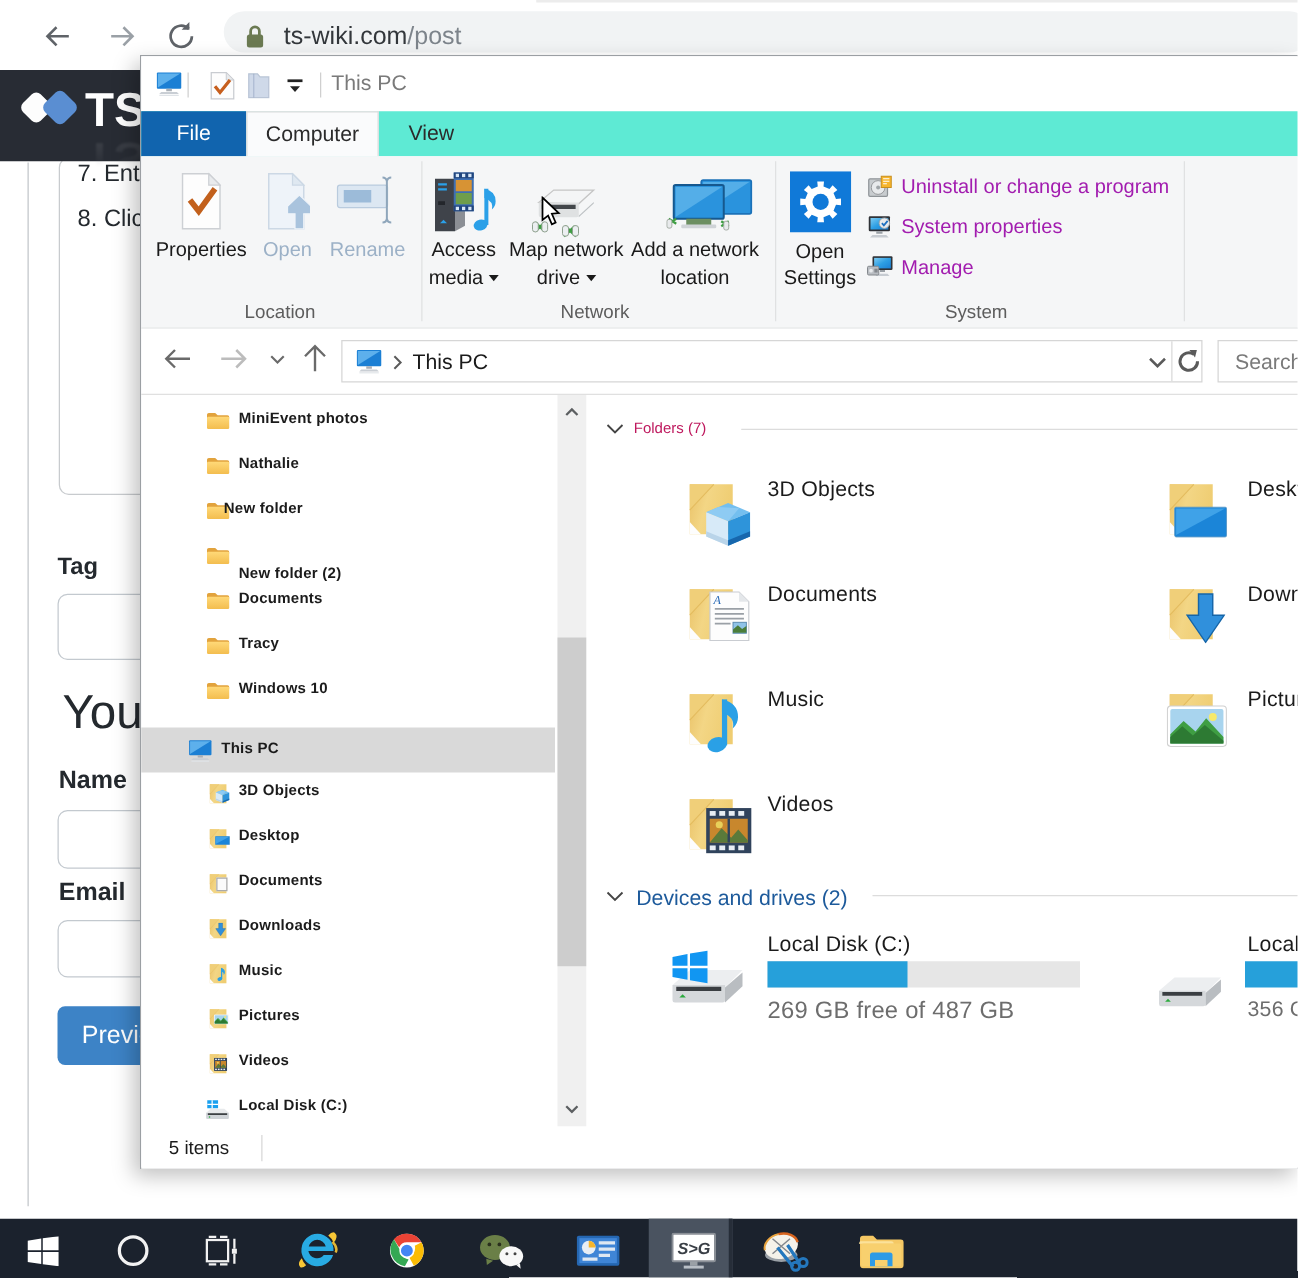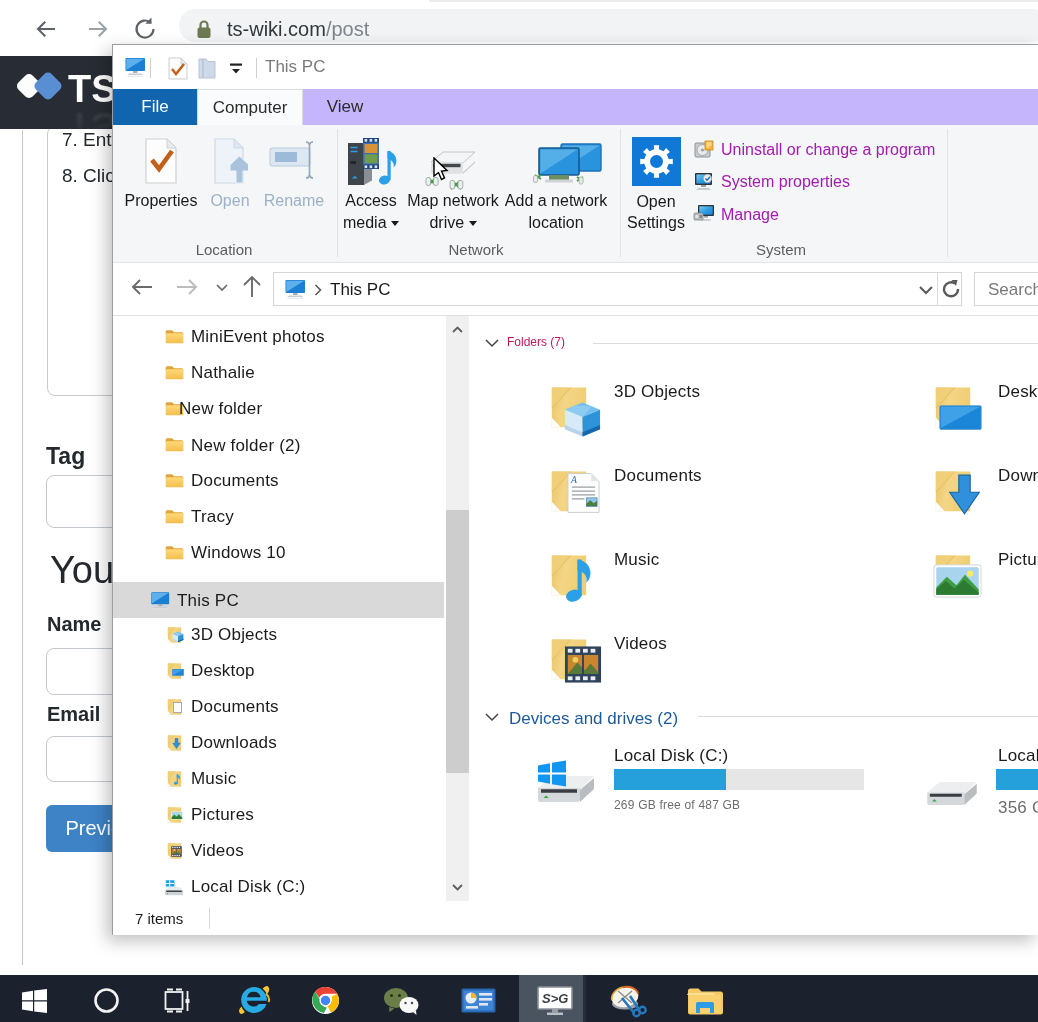--- a/index.html
+++ b/index.html
@@ -4,21 +4,21 @@
 <style>
 * { margin:0; padding:0; box-sizing:border-box; }
 html,body { width:1038px; height:1022px; overflow:hidden; background:#fff;
   font-family:"Liberation Sans", sans-serif; }
 .abs { position:absolute; }
 #stage { position:relative; width:1038px; height:1022px; overflow:hidden; }
 .rlab { font-size:16px; color:#1a1a1a; text-align:center; line-height:1.2; white-space:nowrap; }
 .rgrp { font-size:15px; color:#5d5d5d; text-align:center; white-space:nowrap; }
 .rsys { font-size:16px; color:#a21caf; white-space:nowrap; }
 .tri { display:inline-block; width:0; height:0; border-left:4px solid transparent; border-right:4px solid transparent; border-top:5px solid #1a1a1a; vertical-align:2px; }
-.nav-item { position:absolute; font-size:17px; color:#1b1b1b; white-space:nowrap; letter-spacing:0.2px; }
+.nav-item { position:absolute; font-size:12px; color:#1b1b1b; white-space:nowrap; letter-spacing:0.2px;font-weight:bold; }
 .tile-label { position:absolute; font-size:17px; color:#1b1b1b; white-space:nowrap; letter-spacing:0.2px; }
 </style>
 </head>
 <body>
 <div id="stage">
 
 <svg width="0" height="0" style="position:absolute">
 <defs>
 <linearGradient id="gF" x1="0" y1="0" x2="0" y2="1">
   <stop offset="0" stop-color="#ffd978"></stop>
@@ -167,21 +167,21 @@
 
   <div class="abs" style="left:22px;top:86px;width:1px;height:835px;background:#c2c6ca;"></div>
 
   <div class="abs" style="left:0;top:12px;width:223px;height:73px;background:#282c34;">
     <div class="abs" style="left:19px;top:20px;width:20px;height:20px;background:#fdfdfd;border-radius:5px;transform:rotate(45deg);"></div>
     <div class="abs" style="left:37px;top:19px;width:22px;height:22px;background:#5a8ed2;border-radius:5px;transform:rotate(45deg);"></div>
     <div class="abs" style="left:68px;top:12px;font-size:38px;font-weight:bold;color:#fff;">TS-Wiki</div>
     <div class="abs" style="left:68px;top:48px;font-size:38px;font-weight:bold;color:#85888d;transform:scaleY(-1);opacity:.18;filter:blur(1px);-webkit-mask-image:linear-gradient(to top,black 30%,transparent 70%);mask-image:linear-gradient(to top,black 30%,transparent 70%);">TS-Wiki</div>
   </div>
 
-  <div class="abs" style="left:46px;top:399px;font-size:23px;font-weight:bold;color:#24292e;">Tag</div>
+  <div class="abs" style="left:46px;top:399px;font-size:19px;font-weight:bold;color:#24292e;">Tag</div>
   <div class="abs" style="left:46px;top:431px;width:260px;height:53px;border:1px solid #c3c9cf;border-radius:8px;background:#fff;"></div>
 
   <div class="abs" style="left:50px;top:505px;font-size:38px;color:#24292e;">Your comment</div>
   <div class="abs" style="left:47px;top:569px;font-size:20px;font-weight:bold;color:#24292e;">Name</div>
   <div class="abs" style="left:46px;top:604px;width:260px;height:47px;border:1px solid #c3c9cf;border-radius:8px;background:#fff;"></div>
   <div class="abs" style="left:47px;top:659px;font-size:20px;font-weight:bold;color:#24292e;">Email</div>
   <div class="abs" style="left:46px;top:692px;width:260px;height:46px;border:1px solid #c3c9cf;border-radius:8px;background:#fff;"></div>
   <div class="abs" style="left:46px;top:761px;width:110px;height:47px;border-radius:6px;background:#3d83c6;color:#fff;font-size:20px;text-align:center;line-height:47px;">Preview</div>
 </div>
 
@@ -201,21 +201,21 @@
     <path d="M1 1 h7 l2 2.5 h7 v16.5 h-16 z" fill="#c3d0e4" opacity="0.8" stroke="#a8b6cc" stroke-width="1"></path>
     <path d="M5 1 v19" stroke="#97a7c4" stroke-width="1" opacity="0.6"></path>
   </svg>
   <svg class="abs" style="left:116px;top:18px" width="14" height="11" viewBox="0 0 14 11">
     <rect x="1" y="0.5" width="12" height="2.2" fill="#222"></rect>
     <path d="M3 6 h8 l-4 4.5 z" fill="#222"></path>
   </svg>
   <div class="abs" style="left:143px;top:13px;width:1px;height:20px;background:#cfcfcf;"></div>
   <div class="abs" style="left:152px;top:12px;font-size:17px;color:#7a7a7a;">This PC</div>
 
-  <div class="abs" style="left:0;top:44px;width:926px;height:36px;background:#c4b5fd;">
+  <div class="abs" style="left:0;top:44px;width:926px;height:36px;background:#5eead4;">
     <div class="abs" style="left:0;top:0;width:84px;height:36px;background:#1164ae;color:#fff;font-size:17px;text-align:center;line-height:35px;">File</div>
     <div class="abs" style="left:84px;top:0;width:106px;height:36px;background:#fafbfc;border:1px solid #dadbdc;border-bottom:none;color:#2b2b2b;font-size:17px;text-align:center;line-height:35px;">Computer</div>
     <div class="abs" style="left:194px;top:0;width:76px;height:36px;color:#2b2b2b;font-size:17px;text-align:center;line-height:35px;">View</div>
   </div>
 
   <div id="ribbon" class="abs" style="left:0;top:80px;width:926px;height:138px;background:#f5f6f7;border-bottom:1px solid #e4e5e6;">
     <div class="abs" style="left:224px;top:4px;width:1px;height:128px;background:#e0e1e2;"></div>
     <div class="abs" style="left:507px;top:4px;width:1px;height:128px;background:#e0e1e2;"></div>
     <div class="abs" style="left:834px;top:4px;width:1px;height:128px;background:#e0e1e2;"></div>
 
@@ -381,21 +381,21 @@
           <use href="#fsm"></use>
         </svg>
         <div class="nav-item" style="left:78px;top:47px;">Nathalie</div>
     <svg class="abs" style="left:52px;top:85px" width="19" height="15" viewBox="0 0 20 16">
           <use href="#fsm"></use>
         </svg>
         <div class="nav-item" style="left:66px;top:83px;">New folder</div>
     <svg class="abs" style="left:52px;top:121px" width="19" height="15" viewBox="0 0 20 16">
           <use href="#fsm"></use>
         </svg>
-        <div class="nav-item" style="left:78px;top:120px;text-align:right;">New folder (2)</div>
+        <div class="nav-item" style="left:78px;top:135px;text-align:right;">New folder (2)</div>
     <svg class="abs" style="left:52px;top:157px" width="19" height="15" viewBox="0 0 20 16">
           <use href="#fsm"></use>
         </svg>
         <div class="nav-item" style="left:78px;top:155px;">Documents</div>
     <svg class="abs" style="left:52px;top:193px" width="19" height="15" viewBox="0 0 20 16">
           <use href="#fsm"></use>
         </svg>
         <div class="nav-item" style="left:78px;top:191px;">Tracy</div>
     <svg class="abs" style="left:52px;top:229px" width="19" height="15" viewBox="0 0 20 16">
           <use href="#fsm"></use>
@@ -535,32 +535,32 @@
     <svg class="abs" style="left:421px;top:442px" width="64" height="52" viewBox="0 0 64 52">
           <use href="#drvbig"></use>
         </svg>
     <svg class="abs" style="left:424px;top:444px" width="30" height="28" viewBox="0 0 30 28">
       <path d="M1 5.5 L13 3.2 V12.5 H1 Z M15 2.8 L29 0.5 V12.5 H15 Z M1 14.5 H13 V23.8 L1 21.5 Z M15 14.5 H29 V26.5 L15 24.2 Z" fill="#1196f2"></path>
     </svg>
     <div class="tile-label" style="left:501px;top:430px;">Local Disk (C:)</div>
     <div class="abs" style="left:501px;top:453px;width:250px;height:21px;background:#e6e6e6;">
       <div style="width:112px;height:21px;background:#26a0da;"></div>
     </div>
-    <div class="abs" style="left:501px;top:482px;font-size:12px;color:#6d6d6d;white-space:nowrap;letter-spacing:0.2px;">269 GB free of 487 GB</div>
+    <div class="abs" style="left:501px;top:482px;font-size:19px;color:#6d6d6d;white-space:nowrap;letter-spacing:0.2px;">269 GB free of 487 GB</div>
 
     <svg class="abs" style="left:807px;top:450px" width="64" height="46" viewBox="0 0 64 52">
           <use href="#drvbig"></use>
         </svg>
     <div class="tile-label" style="left:885px;top:430px;">Local Disk (D:)</div>
     <div class="abs" style="left:883px;top:453px;width:120px;height:21px;background:#26a0da;"></div>
     <div class="abs" style="left:885px;top:482px;font-size:17px;color:#6d6d6d;white-space:nowrap;letter-spacing:0.2px;">356 GB free of 931 GB</div>
   </div>
 
   <div class="abs" style="left:0;top:859px;width:926px;height:31px;background:#fff;">
-    <div class="abs" style="left:22px;top:6px;font-size:15px;color:#1b1b1b;">7 items</div>
+    <div class="abs" style="left:22px;top:6px;font-size:15px;color:#1b1b1b;">5 items</div>
     <div class="abs" style="left:96px;top:4px;width:1px;height:21px;background:#d8d8d8;"></div>
   </div>
 </div>
 
 <div id="taskbar" class="abs" style="left:0;top:975px;width:1038px;height:47px;background:#1b222d;">
 
   <svg class="abs" style="left:22px;top:14px" width="25" height="24" viewBox="0 0 25 24">
     <path d="M0 3.5 L11 1.8 V11.2 H0 Z M12.2 1.6 L25 0 V11.2 H12.2 Z M0 12.6 H11 V22.2 L0 20.5 Z M12.2 12.6 H25 V24 L12.2 22.4 Z" fill="#fff"></path>
   </svg>
 

